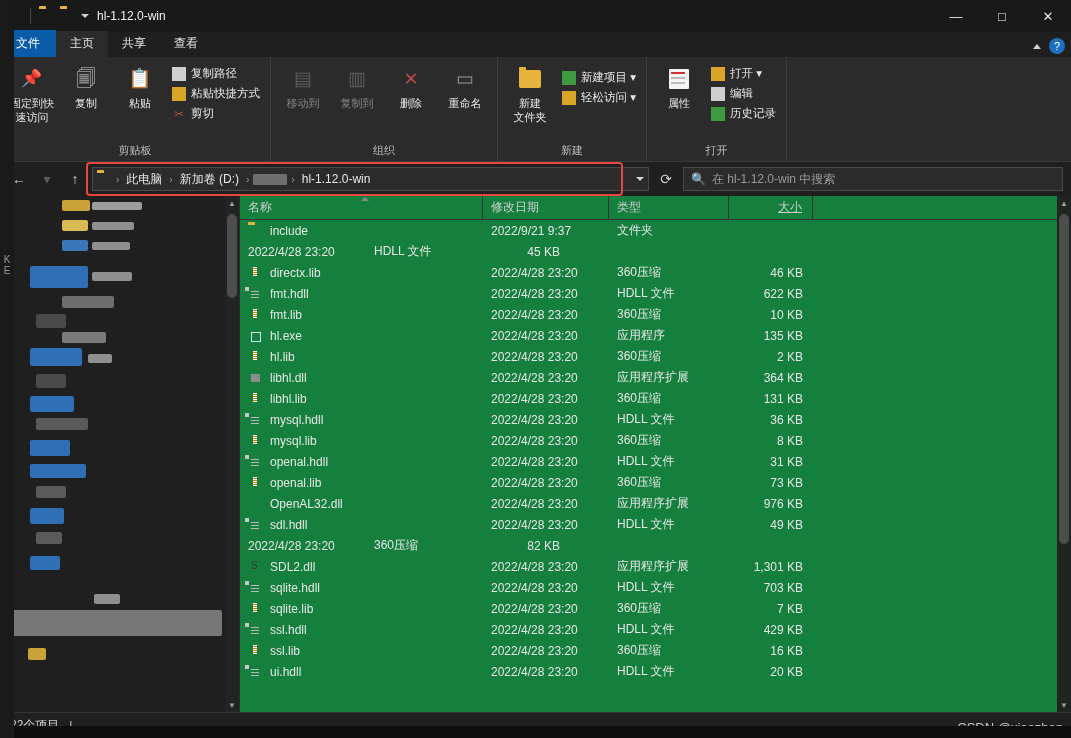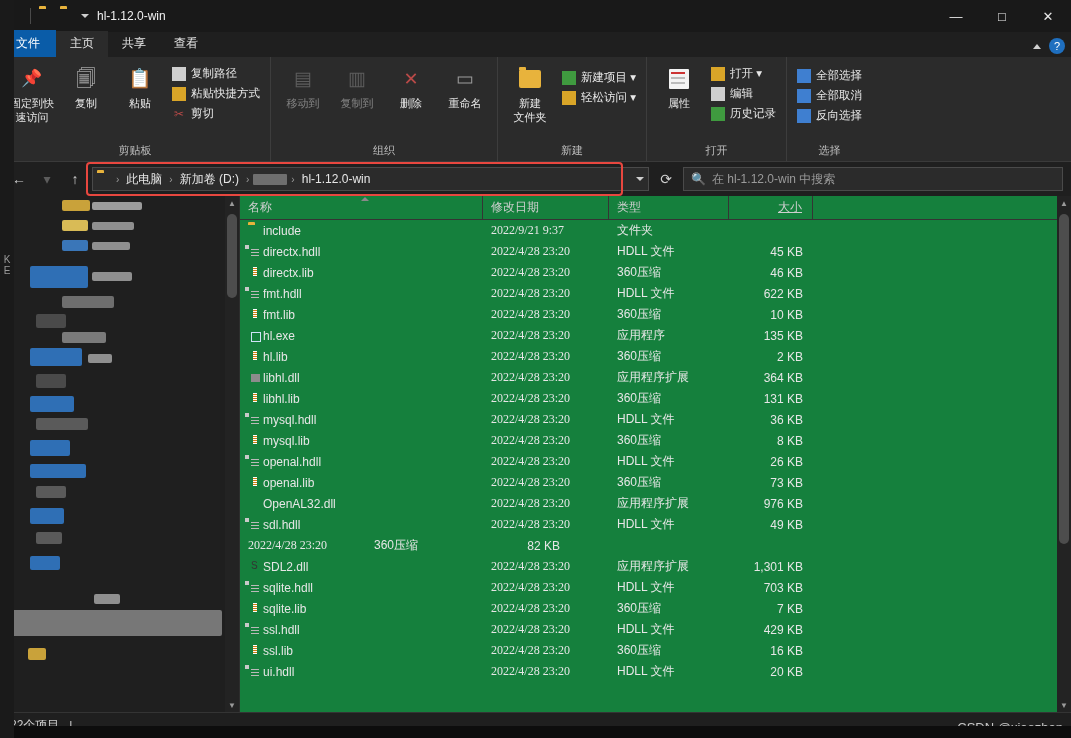--- a/index.html
+++ b/index.html
@@ -108,22 +108,22 @@
     font-size:12px; color:#cfcfcf; }
   .colhdr .c { padding-left:8px; position:relative; height:100%; display:flex; align-items:center;
     border-right:1px solid #343434; }
   .c-name { width:243px; }
   .c-date { width:126px; }
   .c-type { width:120px; }
   .c-size { width:84px; justify-content:flex-end; padding-right:10px;text-decoration:underline; }
   .sortmark { position:absolute; left:50%; top:1px; width:0;height:0;
     border-left:4px solid transparent;border-right:4px solid transparent;border-bottom:4px solid #8a8a8a; }
   .row { height:21px; display:flex; align-items:center; font-size:12px; color:#e6e6e6; }
-  .row .n { width:243px; display:flex; align-items:center; padding-left:8px; }
-  .row .d { width:126px; padding-left:8px;font-family:Liberation Serif, serif; }
+  .row .n { width:243px; display:flex; align-items:center; gap:7px; padding-left:8px; }
+  .row .d { width:126px; padding-left:8px; }
   .row .t { width:120px; padding-left:8px; }
   .row .s { width:84px; text-align:right; padding-right:10px; }
   .fico { width:15px; height:14px; position:relative; flex:0 0 15px; }
   
   .i-folder { width:15px;height:12px;background:#e8b33c;border-radius:0 2px 2px 2px;position:relative;top:1px;}
   .i-folder:before{content:"";position:absolute;left:0;top:-3px;width:7px;height:3px;background:#e8b33c;border-radius:1px 1px 0 0;}
   .i-doc { width:12px;height:14px;background:#f3f3f3;border-radius:1px;position:relative;margin-left:1px;}
   .i-doc:after{content:"";position:absolute;right:0;top:0;width:4px;height:4px;background:#c9c9c9;}
   .i-doc .bars{position:absolute;left:2px;top:4px;width:8px;height:1px;background:#b9b9b9;box-shadow:0 3px 0 #b9b9b9,0 6px 0 #b9b9b9;}
   .i-zip { width:13px;height:14px;background:#f0a830;border-radius:1px;position:relative;margin-left:1px;}
@@ -278,39 +278,20 @@
         </div>
         <div class="smallbtn">
           <span class="sq" style="background:#3f9a3f"></span>
           <span>历史记录</span>
         </div>
       </div>
     </div>
     <div class="rgroup-label">打开</div>
   </div>
 
-  <div class="rgroup" style="border-right:none">
-    <div class="rgroup-body">
-      <div class="smallcol" style="padding-top:6px">
-        <div class="smallbtn">
-          <span class="sq" style="background:#3f7fd0"></span>
-          <span>全部选择</span>
-        </div>
-        <div class="smallbtn">
-          <span class="sq" style="background:#3f7fd0"></span>
-          <span>全部取消</span>
-        </div>
-        <div class="smallbtn">
-          <span class="sq" style="background:#3f7fd0"></span>
-          <span>反向选择</span>
-        </div>
-      </div>
-    </div>
-    <div class="rgroup-label">选择</div>
-  </div>
 </div>
 
 <div class="navrow">
   <div class="navbtn">←</div>
   <div class="navbtn disabled">▾</div>
   <div class="navbtn">↑</div>
 
   <div class="addrwrap">
     <div class="addrbox">
       <span class="fico"><span class="i-folder"></span></span>
@@ -393,24 +374,20 @@
         <div class="row">
           <div class="n">
             <span class="fico"><span class="i-folder"></span></span>
             <span>include</span>
           </div>
           <div class="d">2022/9/21 9:37</div>
           <div class="t">文件夹</div>
           <div class="s"></div>
         </div>
         <div class="row">
-          <div class="n">
-            <span class="fico"><span class="i-doc"><span class="bars"></span></span></span>
-            <span>directx.hdll</span>
-          </div>
           <div class="d">2022/4/28 23:20</div>
           <div class="t">HDLL 文件</div>
           <div class="s">45 KB</div>
         </div>
         <div class="row">
           <div class="n">
             <span class="fico"><span class="i-zip"></span></span>
             <span>directx.lib</span>
           </div>
           <div class="d">2022/4/28 23:20</div>
@@ -489,21 +466,21 @@
           <div class="t">360压缩</div>
           <div class="s">8 KB</div>
         </div>
         <div class="row">
           <div class="n">
             <span class="fico"><span class="i-doc"><span class="bars"></span></span></span>
             <span>openal.hdll</span>
           </div>
           <div class="d">2022/4/28 23:20</div>
           <div class="t">HDLL 文件</div>
-          <div class="s">26 KB</div>
+          <div class="s">31 KB</div>
         </div>
         <div class="row">
           <div class="n">
             <span class="fico"><span class="i-zip"></span></span>
             <span>openal.lib</span>
           </div>
           <div class="d">2022/4/28 23:20</div>
           <div class="t">360压缩</div>
           <div class="s">73 KB</div>
         </div>

